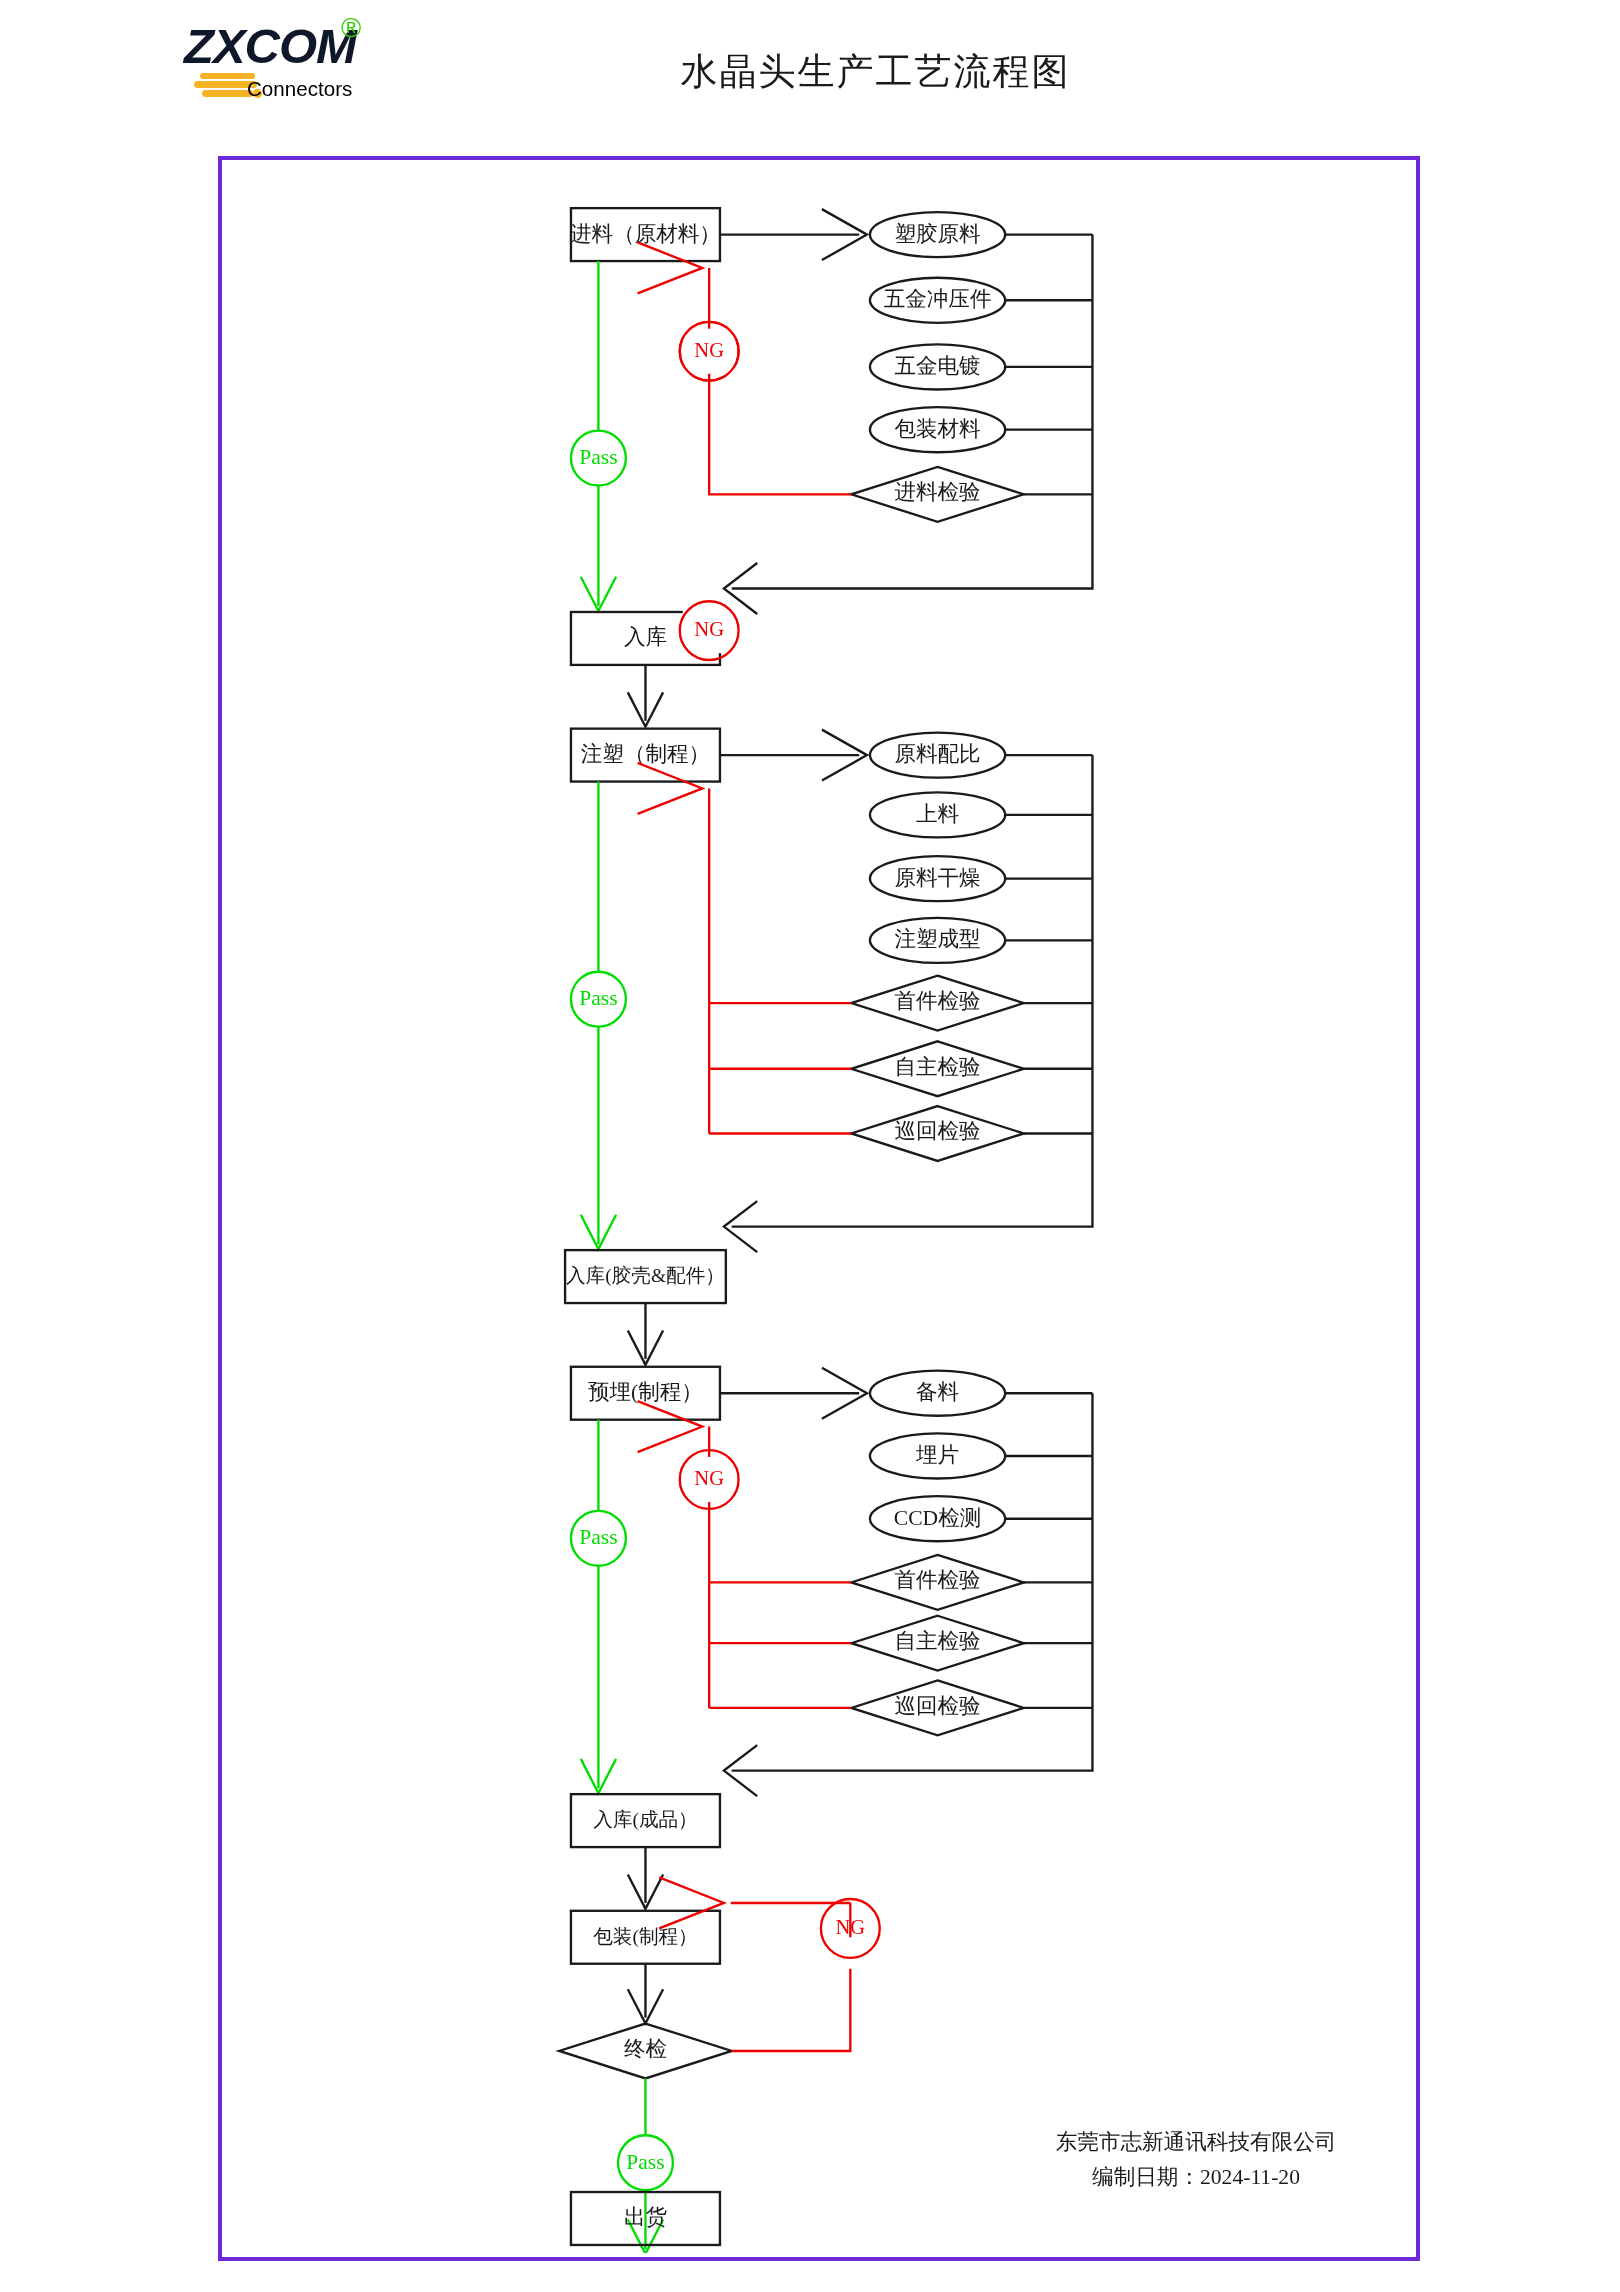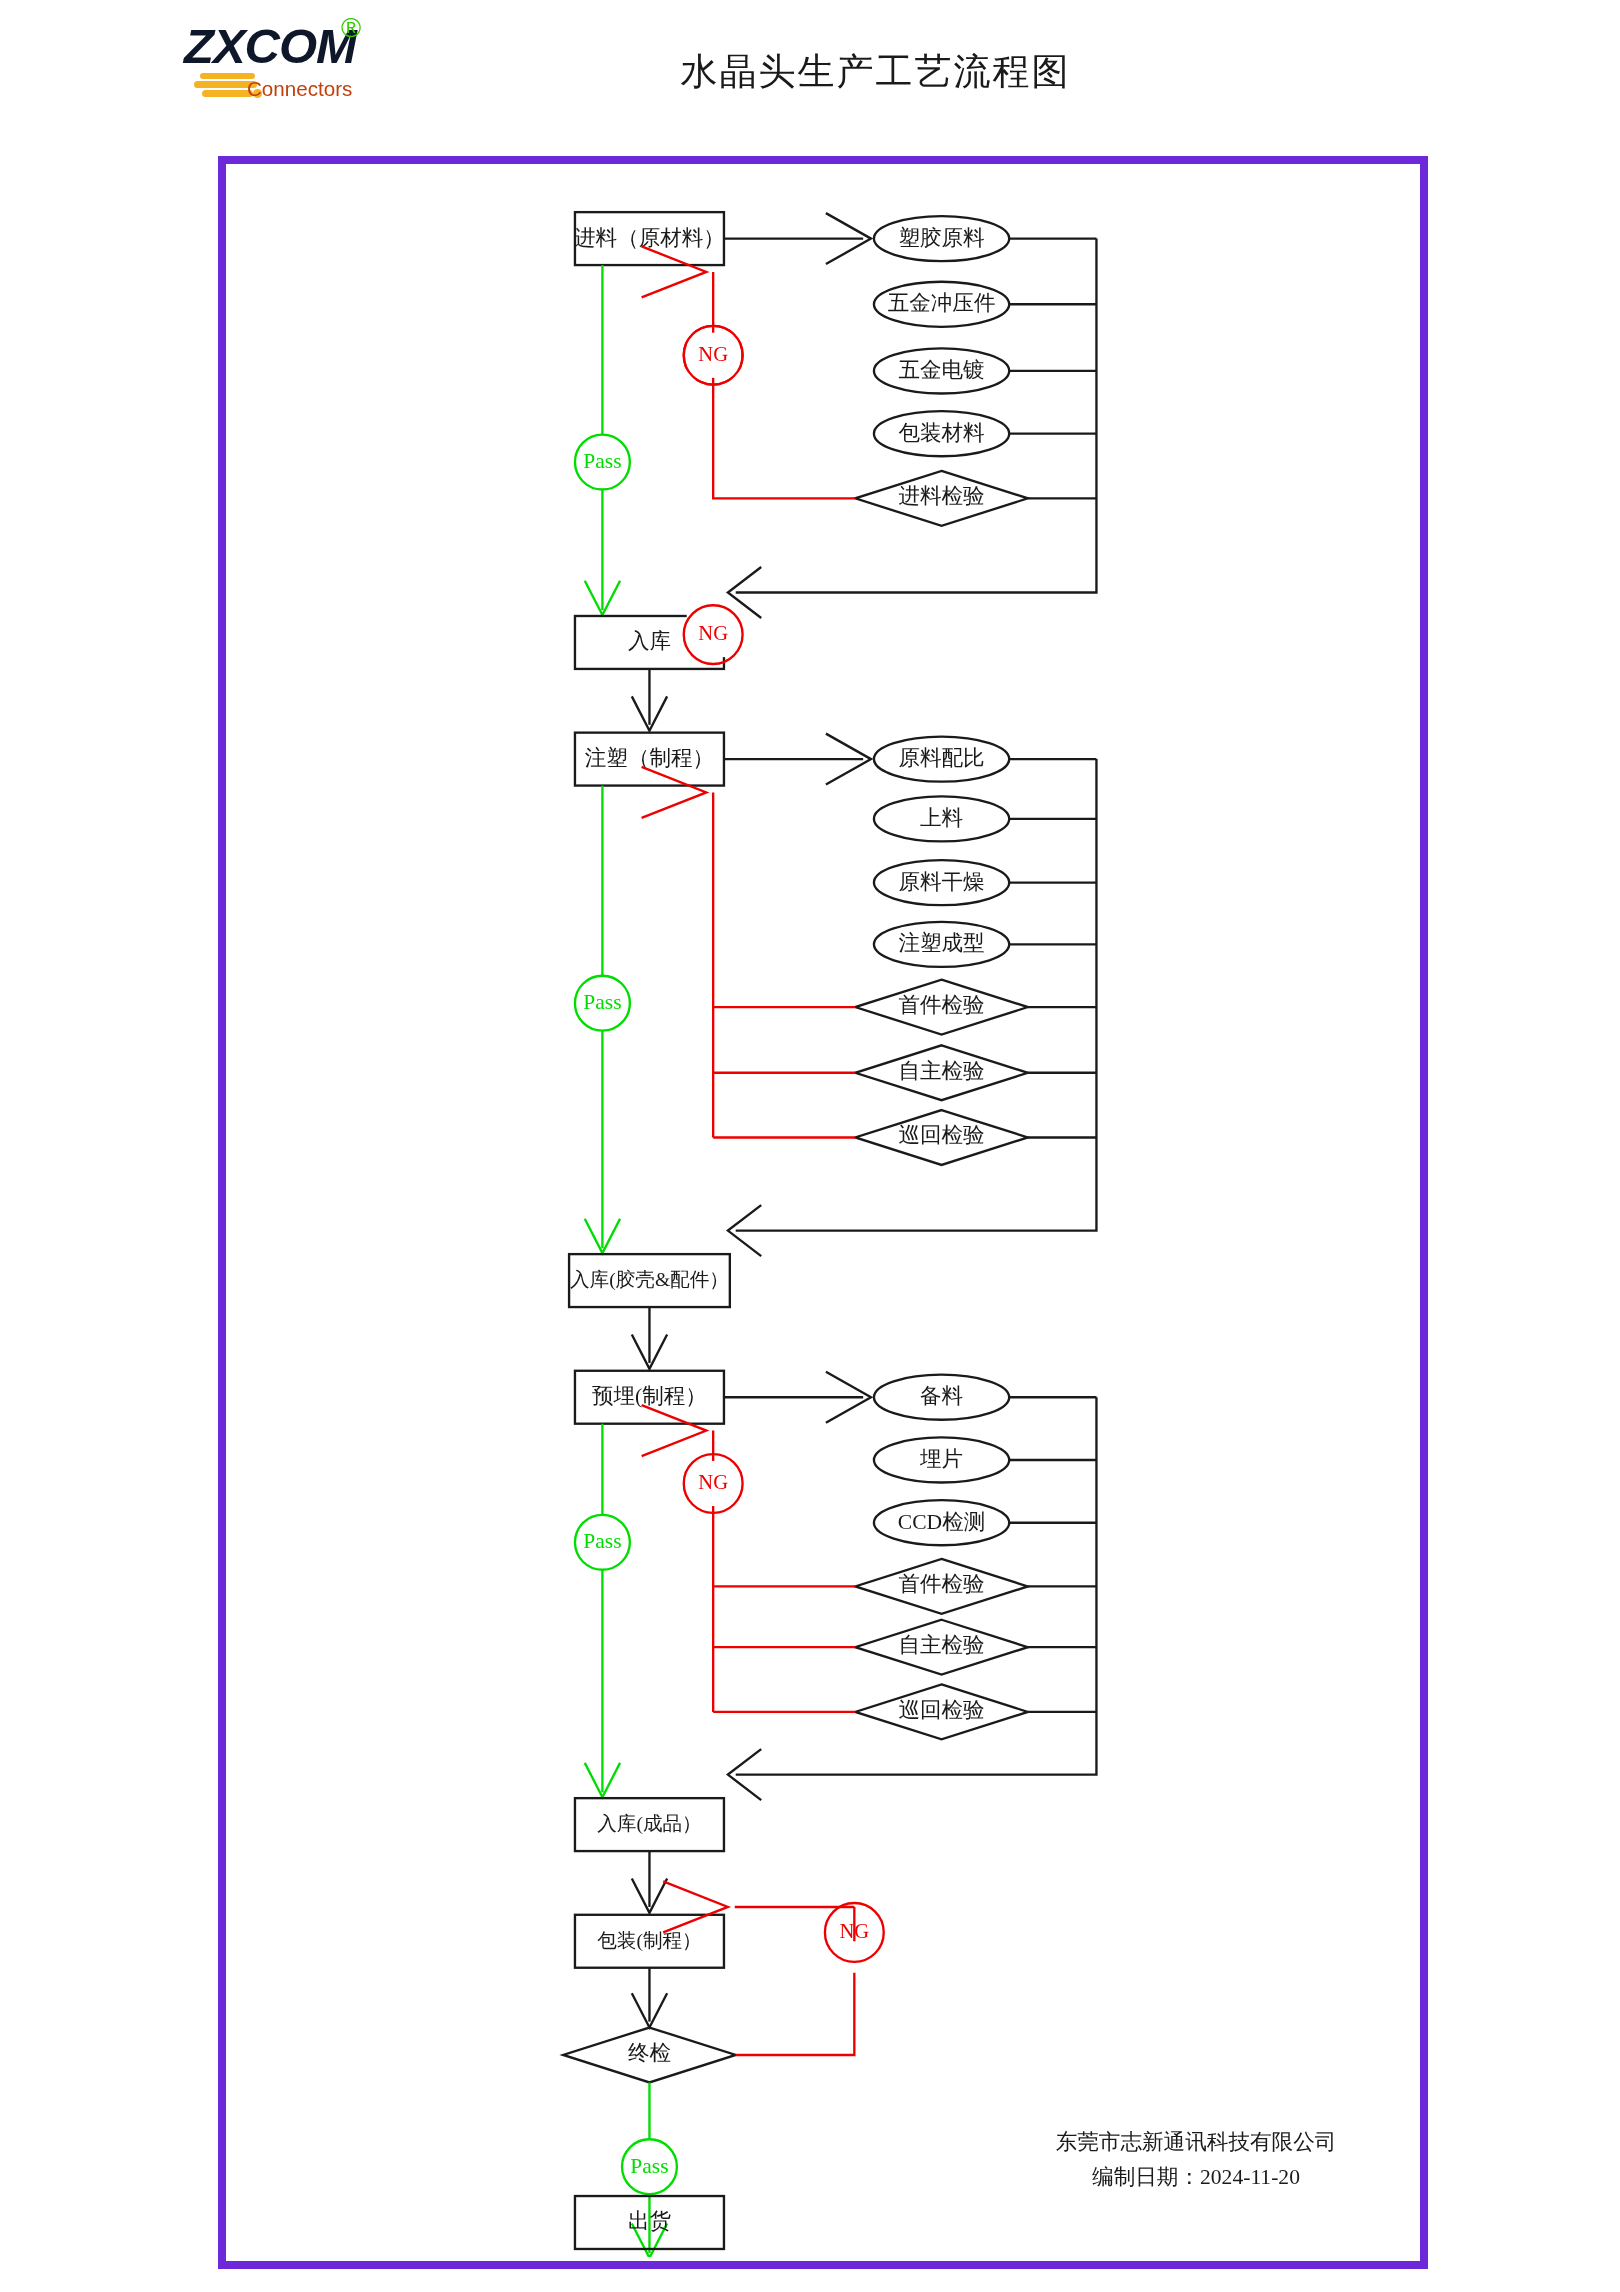--- a/index.html
+++ b/index.html
@@ -9,30 +9,30 @@
 
   
   #header{position:absolute;left:0;top:0;width:1620px;height:147px;}
   #logo{position:absolute;left:184px;top:21.6px;width:225px;height:82px;}
   #logo-word{position:absolute;left:0;top:0;font-family:"Liberation Sans","DejaVu Sans",sans-serif;
       font-size:49px;font-weight:bold;font-style:italic;color:#0f172a;letter-spacing:-1px;
       line-height:49px;white-space:nowrap;}
   #logo-reg{position:absolute;left:157px;top:-7.8px;font-family:"Liberation Sans",sans-serif;
       font-size:27.4px;color:#33cc00;line-height:27.4px;}
   #logo-sub{position:absolute;left:63px;top:55px;font-family:"Liberation Sans","DejaVu Sans",sans-serif;
-      font-size:20.6px;color:#c2410c;white-space:nowrap;}
+      font-size:20.6px;color:#000000;white-space:nowrap;}
   #logo-bars{position:absolute;left:9.8px;top:51px;width:69px;height:33px;}
   .lbar{position:absolute;background:#f5b324;border-radius:3.9px;}
   #page-title{position:absolute;left:0;top:47px;width:1620px;text-align:center;
       font-size:37px;letter-spacing:2px;margin-left:14px;}
   #title-shift{display:inline-block;margin-left:103px;}
 
   
   #frame{position:absolute;left:218px;top:156px;width:1194px;height:2097px;
-         border:8px solid #6d28d9;background:#fff;}
+         border:4px solid #6d28d9;background:#fff;}
   #svg{position:absolute;left:0;top:0;}
 
   
   #footer{position:absolute;left:990px;top:2125px;width:412px;text-align:center;
           font-size:21.6px;line-height:35px;}
   .foot-line{white-space:nowrap;text-align:center;}
 
   
   text{font-family:"Liberation Serif","DejaVu Serif",serif;fill:#1a1a1a;}
   .nodelabel{font-size:22px;text-anchor:middle;dominant-baseline:middle;}

